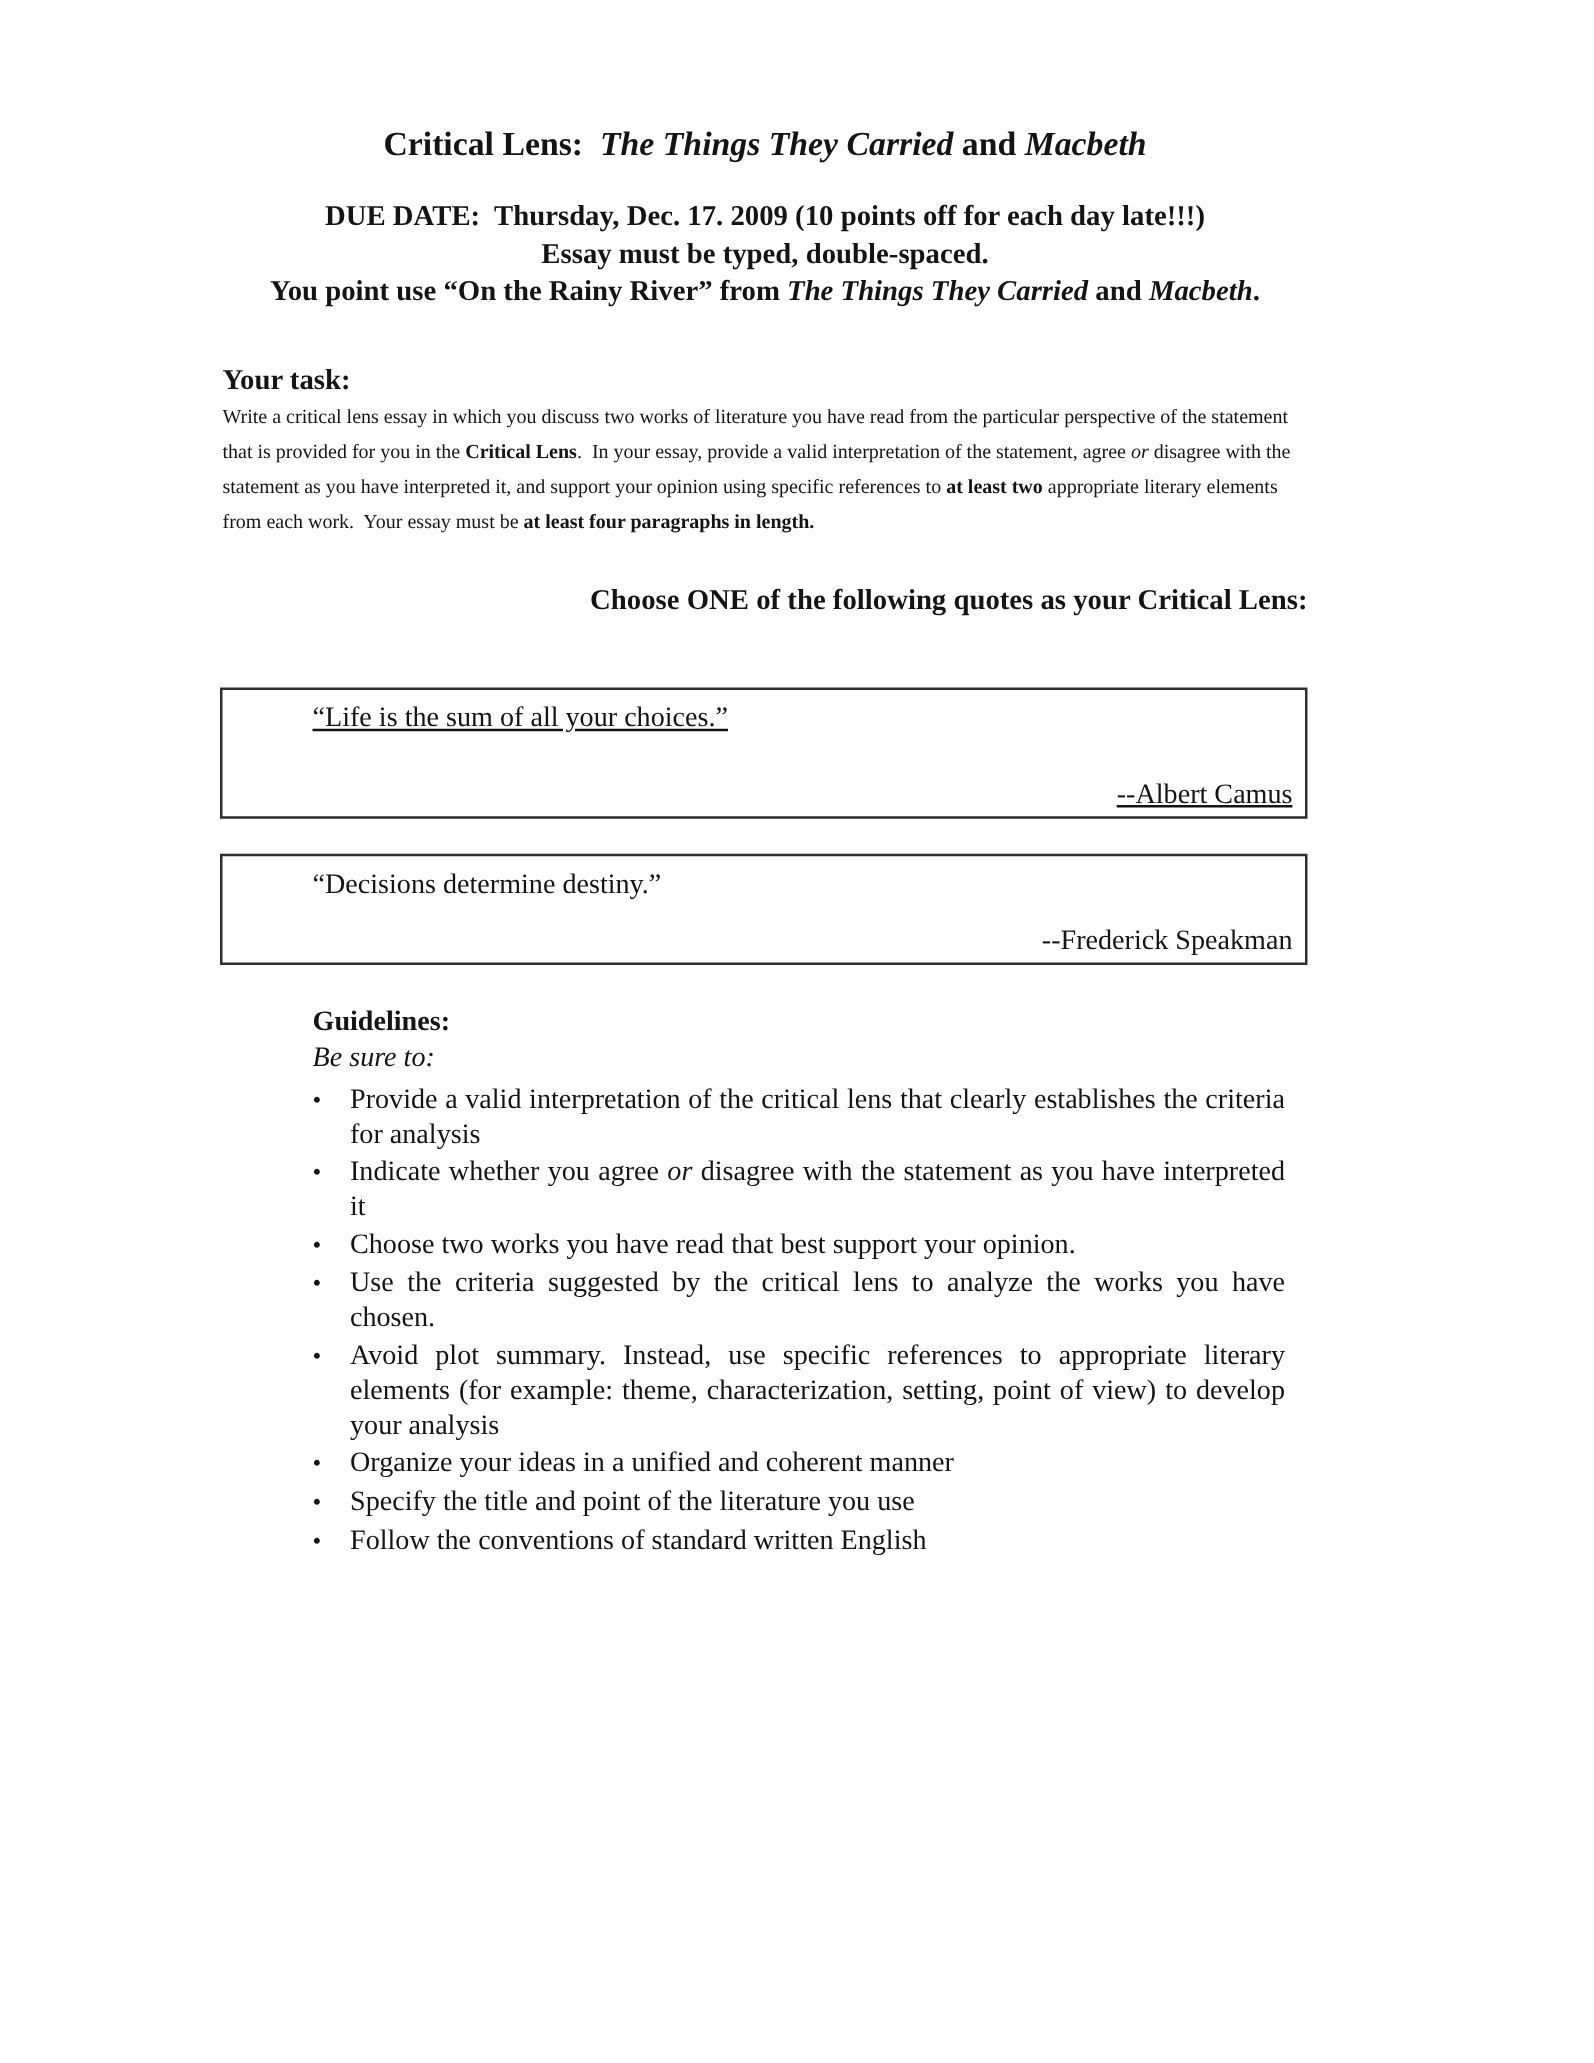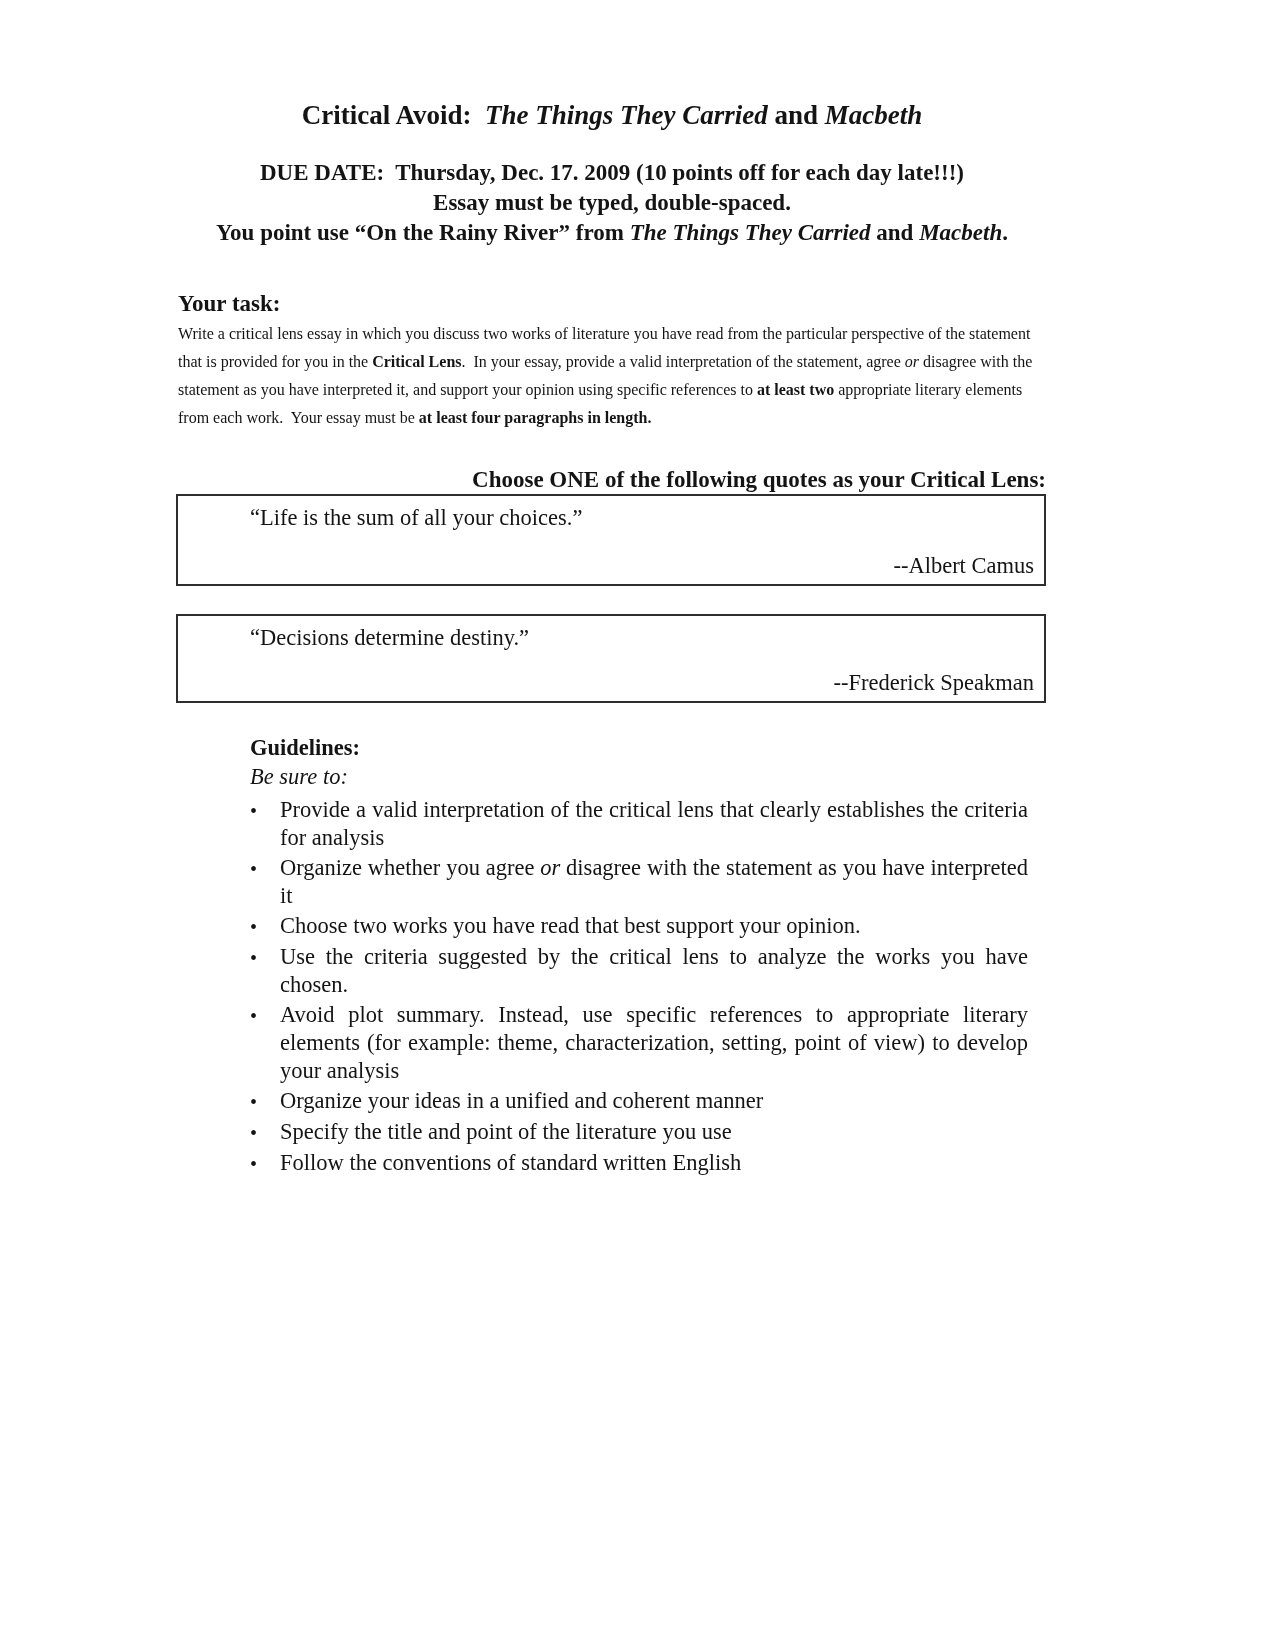--- a/index.html
+++ b/index.html
@@ -30,38 +30,38 @@
   .choose-heading{
     font-size:23px;font-weight:bold;text-align:right;
     margin:34px 0 0 0;line-height:28px;white-space:pre-wrap;
   }
   .quote-box{
     box-sizing:border-box;width:870px;margin-left:-2px;
     border:2px solid #2e2e2e;
     display:flex;flex-direction:column;justify-content:space-between;
   }
   .qb1{height:113px;margin-top:28px;}
-  .qb2{height:92px;}
+  .qb2{height:105px;margin-top:56px;text-decoration:underline;}
   .qb3{height:89px;margin-top:28px;}
   .quote-text{font-size:22.5px;line-height:29px;padding:7px 12px 0 72px;}
   .quote-attr{font-size:22.5px;text-align:right;padding:0 10px 5px 0;line-height:27px;}
   .guidelines{margin-left:72px;margin-top:30px;}
   .guidelines-heading{font-size:22.5px;font-weight:bold;margin:0;line-height:29px;}
   .guidelines-subheading{font-style:italic;font-size:22.5px;line-height:29px;}
   .guidelines-list{list-style:none;margin:5px 0 0 0;padding:0;}
   .guidelines-list li{display:flex;font-size:22.5px;line-height:28px;margin-top:2px;}
   .bullet{flex:none;width:30px;font-size:20px;padding-top:1px;}
   .bullet-text{width:748px;text-align:justify;}
 </style>
 </head>
 <body>
 
 <div class="content">
 
-  <h1 class="page-title pre"><span class="seg-b">Critical Avoid:  </span><span class="seg-bi">The Things They Carried</span><span class="seg-b"> and </span><span class="seg-bi">Macbeth</span></h1>
+  <h1 class="page-title pre"><span class="seg-b">Critical Lens:  </span><span class="seg-bi">The Things They Carried</span><span class="seg-b"> and </span><span class="seg-bi">Macbeth</span></h1>
 
   <div class="due-block">
     <div class="due-line">DUE DATE:  Thursday, Dec. 17. 2009 (10 points off for each day late!!!)</div>
     <div class="due-line">Essay must be typed, double-spaced.</div>
     <div class="due-line"><span class="seg-b">You point use “On the Rainy River” from </span><span class="seg-bi">The Things They Carried</span><span class="seg-b"> and </span><span class="seg-bi">Macbeth</span><span class="seg-b">.</span></div>
   </div>
 
   <h2 class="task-heading">Your task:</h2>
   <p class="task-paragraph"><span class="seg-n">Write a critical lens essay in which you discuss two works of literature you have read from the particular perspective of the statement that is provided for you in the </span><span class="seg-b">Critical Lens</span><span class="seg-n">.  In your essay, provide a valid interpretation of the statement, agree </span><span class="seg-i">or</span><span class="seg-n"> disagree with the statement as you have interpreted it, and support your opinion using specific references to </span><span class="seg-b">at least two</span><span class="seg-n"> appropriate literary elements from each work.  Your essay must be </span><span class="seg-b">at least four paragraphs in length.</span></p>
 
@@ -81,21 +81,21 @@
   <div class="guidelines">
     <h2 class="guidelines-heading">Guidelines:</h2>
     <div class="guidelines-subheading">Be sure to:</div>
     <ul class="guidelines-list" id="guidelines-list">
         <li>
           <span class="bullet">•</span>
           <div class="bullet-text"><span class="seg-n">Provide a valid interpretation of the critical lens that clearly establishes the criteria for analysis</span></div>
         </li>
         <li>
           <span class="bullet">•</span>
-          <div class="bullet-text"><span class="seg-n">Organize whether you agree </span><span class="seg-i">or</span><span class="seg-n"> disagree with the statement as you have interpreted it</span></div>
+          <div class="bullet-text"><span class="seg-n">Indicate whether you agree </span><span class="seg-i">or</span><span class="seg-n"> disagree with the statement as you have interpreted it</span></div>
         </li>
         <li>
           <span class="bullet">•</span>
           <div class="bullet-text"><span class="seg-n">Choose two works you have read that best support your opinion.</span></div>
         </li>
         <li>
           <span class="bullet">•</span>
           <div class="bullet-text"><span class="seg-n">Use the criteria suggested by the critical lens to analyze the works you have chosen.</span></div>
         </li>
         <li>

